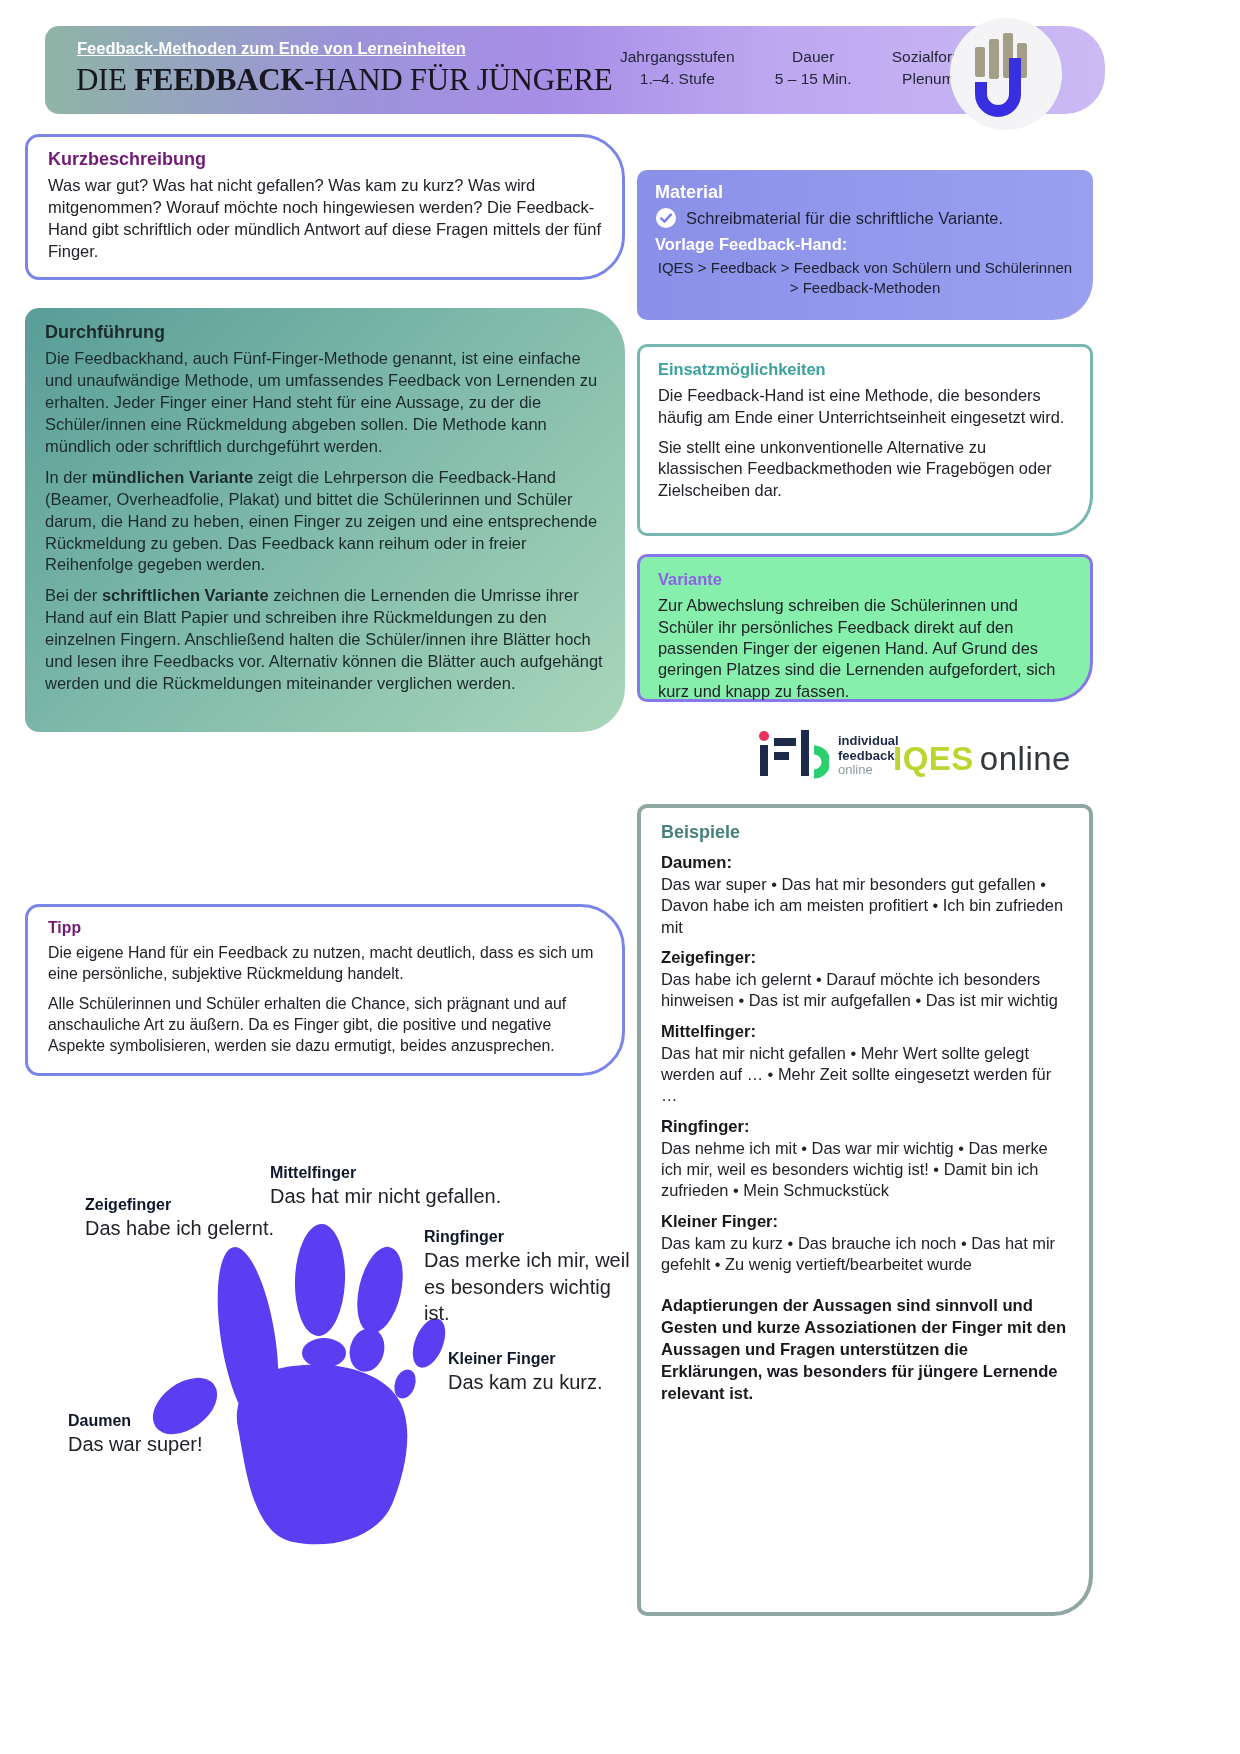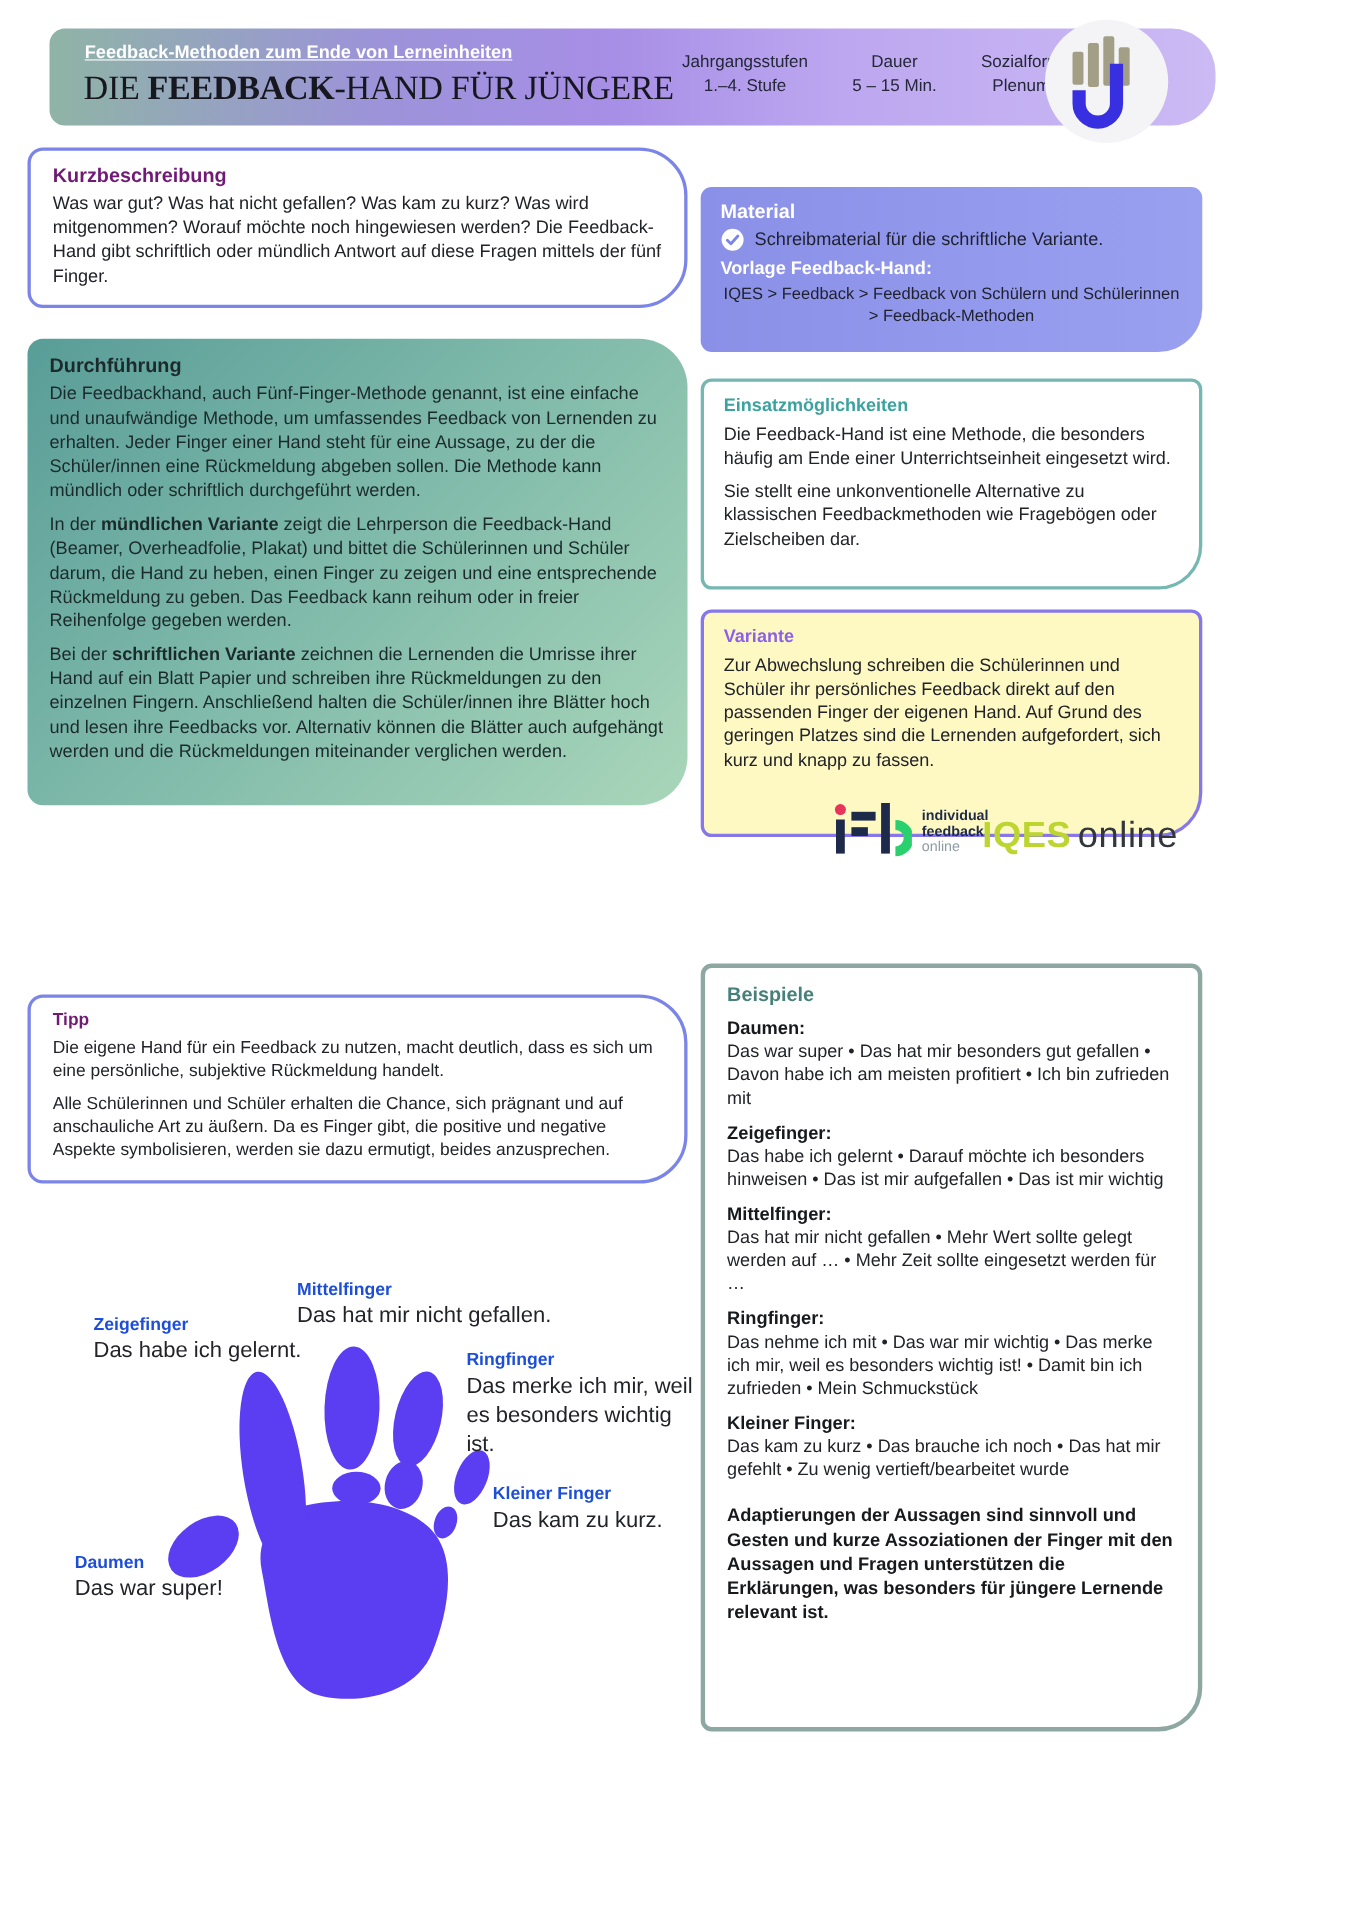--- a/index.html
+++ b/index.html
@@ -34,40 +34,40 @@
 
   .rbox{left:637px;width:456px;border-radius:10px 10px 40px 10px;padding:12px 18px;}
   .material{top:170px;height:150px;background:linear-gradient(90deg,#8a90e7,#9aa0f0);}
   .mat-row{display:flex;align-items:center;gap:9px;margin:4px 0 6px 0;}
   .mat-item{font-size:16.5px;color:#1e2030;}
   .mat-sub{font-size:16.5px;font-weight:bold;color:#ffffff;margin:2px 0 4px 0;}
   .mat-path{font-size:15px;line-height:1.35;color:#20222f;margin:0;text-align:center;}
   .einsatz{top:344px;height:192px;border:3.5px solid #76b7b2;background:#fff;}
   .h-teal{font-size:18px;font-weight:bold;color:#3ba29e;margin:0 0 5px 0;}
   .einsatz p,.variante p{font-size:16.4px;line-height:1.3;}
-  .variante{top:554px;height:207px;border:3.5px solid #8677ea;background:#fef9c3;}
+  .variante{top:554px;height:148px;border:3.5px solid #8677ea;background:#86efac;}
   .h-violet{font-size:18px;font-weight:bold;color:#8d60e8;margin:0 0 5px 0;}
 
-  .beispiele{top:876px;height:698px;border:4px solid #8fa7a2;background:#fff;padding:14px 20px;}
+  .beispiele{top:804px;height:812px;border:4px solid #8fa7a2;background:#fff;padding:14px 20px;}
   .h-sage{font-size:18px;font-weight:bold;color:#47807a;margin:0 0 8px 0;}
   .bsp-label{font-size:16.6px;font-weight:bold;color:#17191c;margin:10px 0 1px 0;}
   .bsp-text{font-size:16.4px;line-height:1.3;color:#212329;margin:0;}
   .bsp-note{font-size:16.6px;line-height:1.32;font-weight:bold;color:#17191c;margin:20px 0 0 0;}
 
   
   .ifb{left:757px;top:730px;display:flex;gap:9px;align-items:center;}
   .ifb-text{font-size:13px;line-height:1.12;color:#1e2a4a;font-weight:bold;padding-top:2px;}
   .ifb-online{color:#8f9ba0;font-weight:normal;}
   .iqes{left:893px;top:740px;font-size:33px;letter-spacing:0.5px;}
   .iqes-main{color:#bcd531;font-weight:bold;}
   .iqes-online{color:#33373c;margin-left:6px;font-weight:normal;}
 
   
   .hand-label{position:absolute;line-height:1.32;}
-  .hand-label .nm{font-size:16px;font-weight:bold;color:#1d4ed8;}
+  .hand-label .nm{font-size:16px;font-weight:bold;color:#0f172a;}
   .hand-label .ds{font-size:20px;color:#212329;}
 </style>
 </head>
 <body>
 
 <div class="page">
 
   <div class="abs banner">
     <div class="kicker">Feedback-Methoden zum Ende von Lerneinheiten</div>
     <div class="page-title"><span>DIE </span><b>FEEDBACK</b><span>-HAND FÜR JÜNGERE</span></div>

